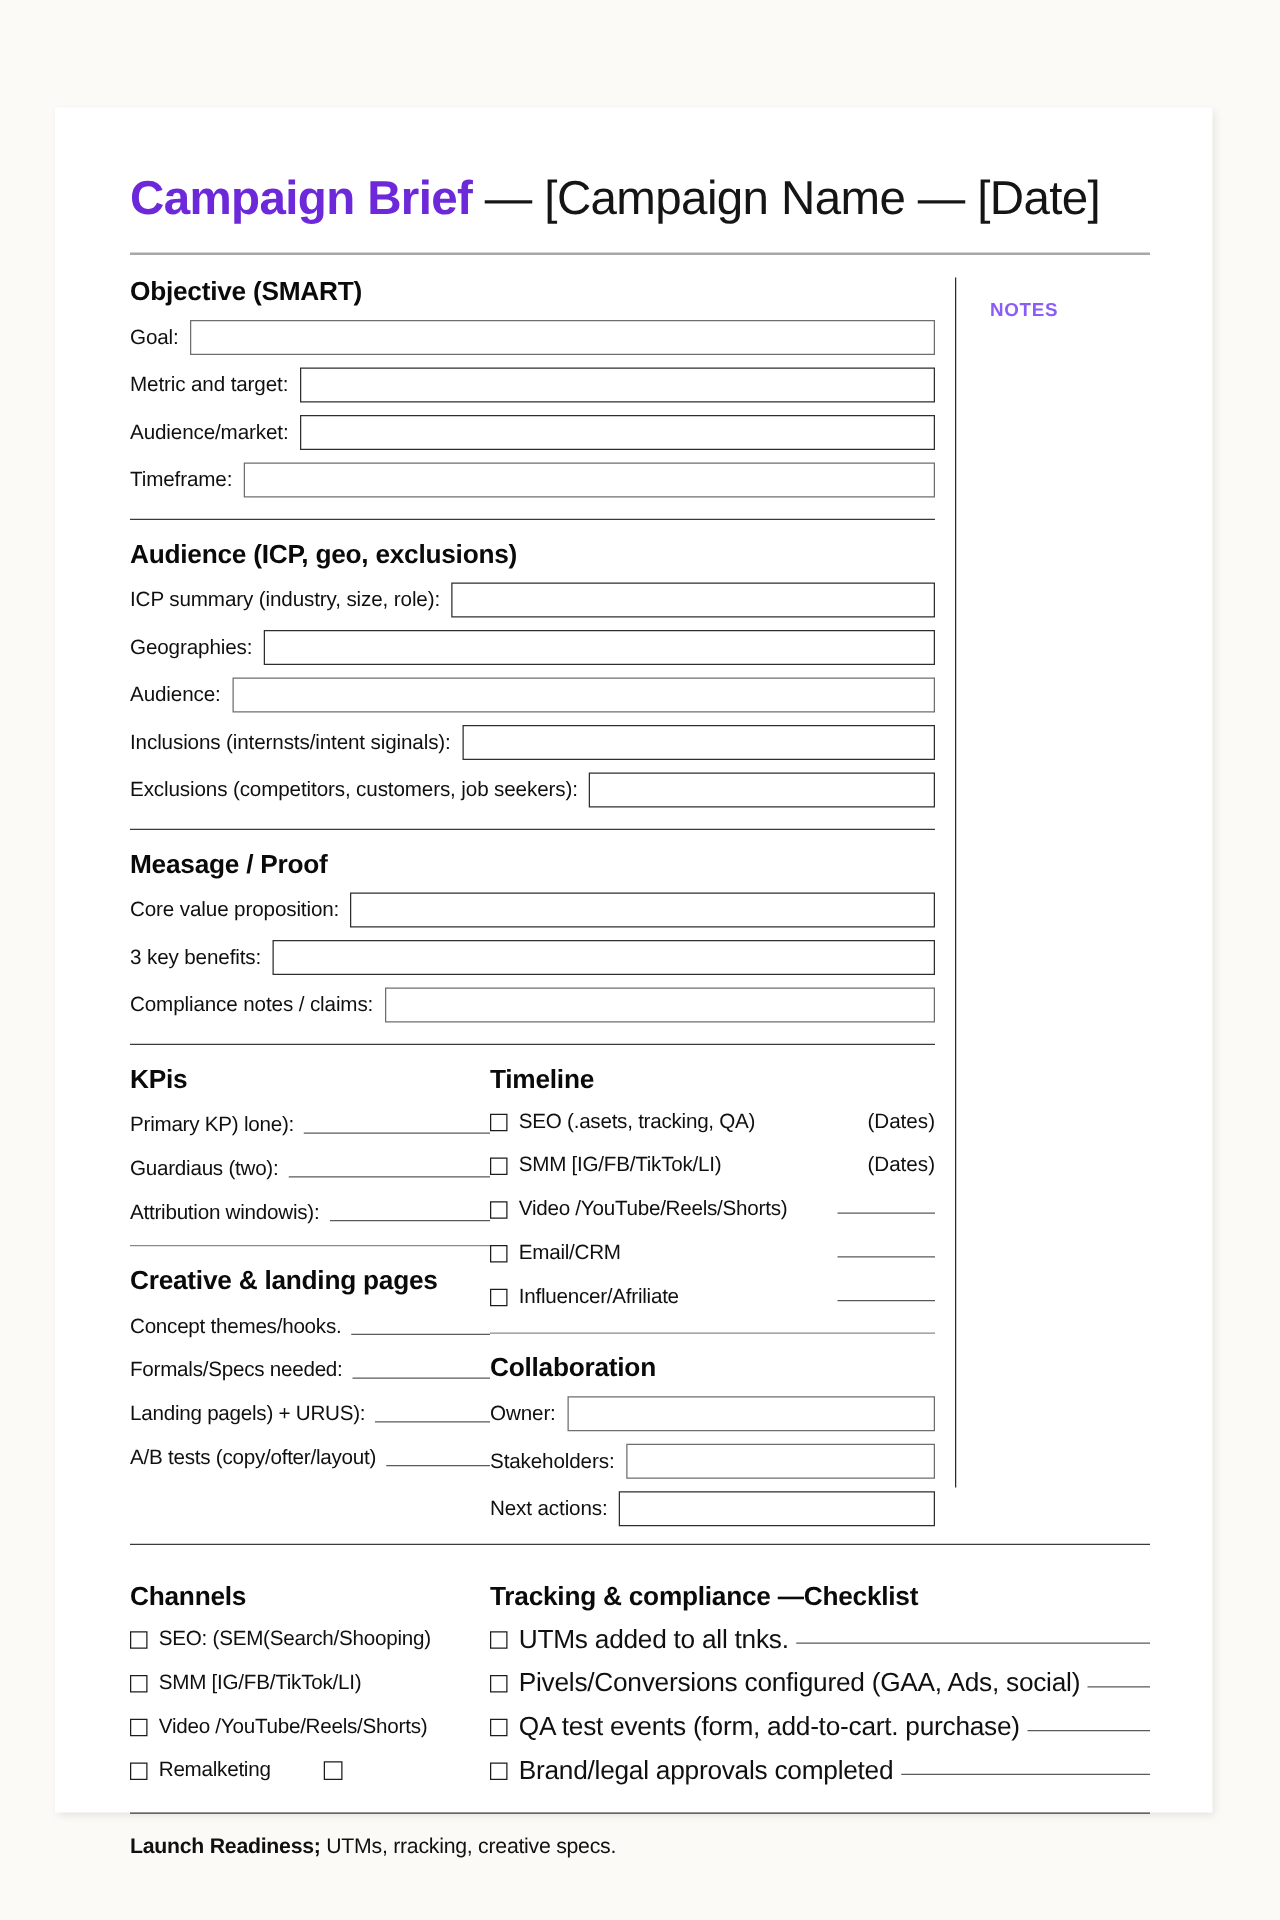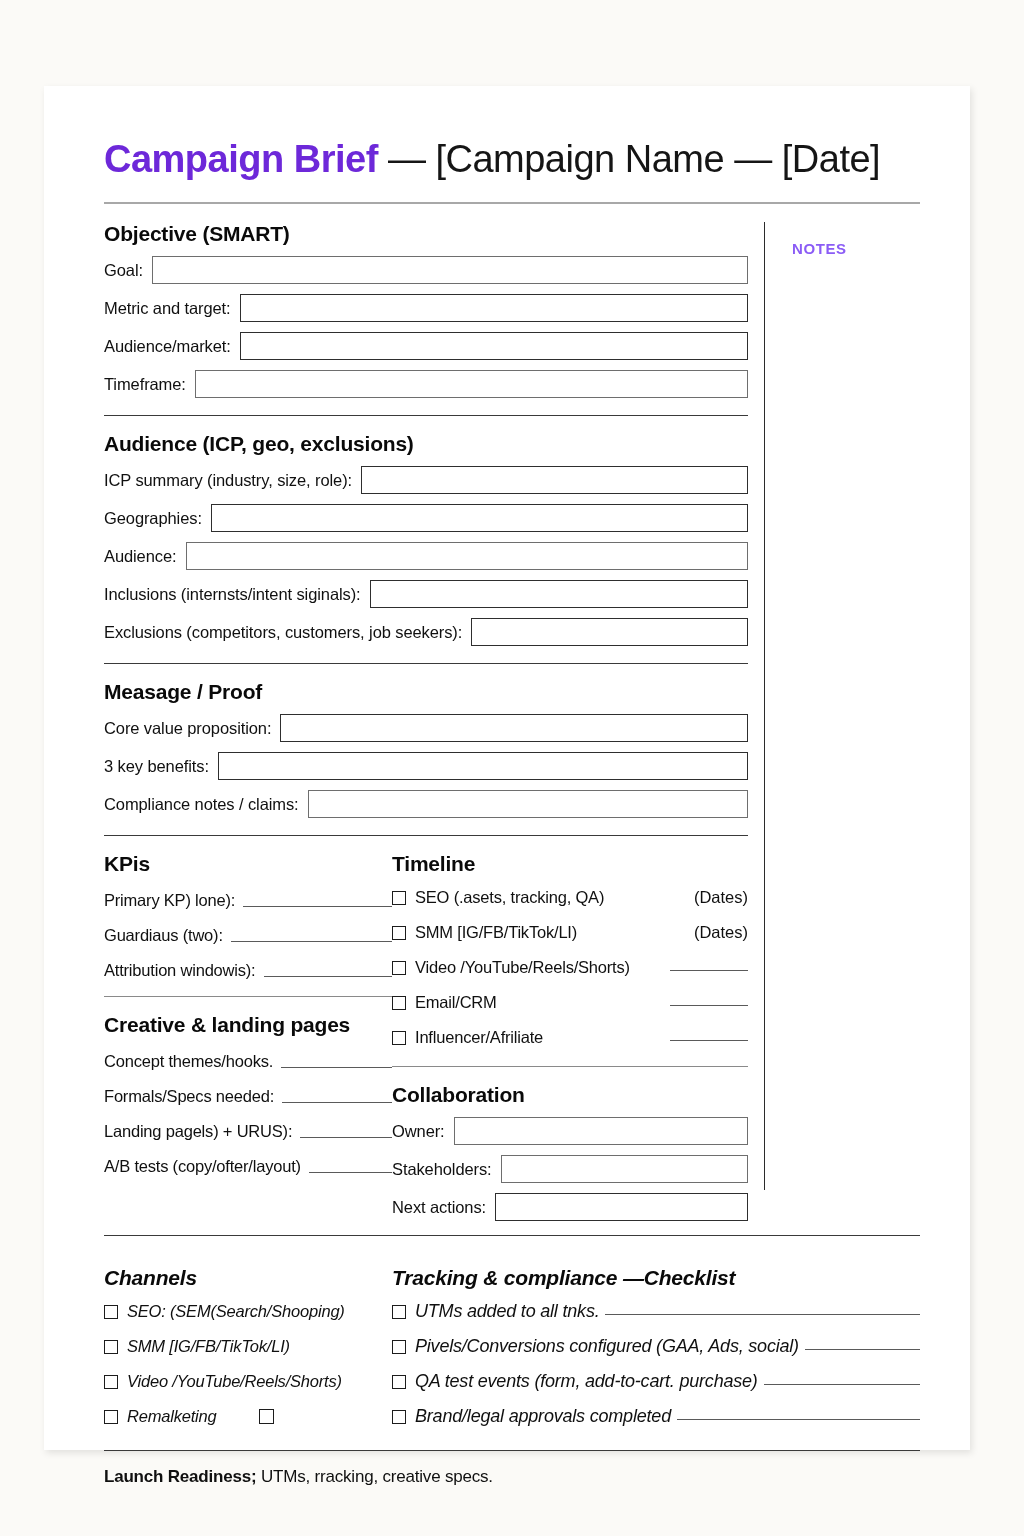--- a/index.html
+++ b/index.html
@@ -195,32 +195,31 @@
     margin-bottom: 9px;
     height: 29px;
   }
   .cfrow .flabel { font-size: 16.5px; }
 
   
   .bottom-cols {
     display: flex;
     width: 816px;
     margin-top: 14px;
-    font-style: italic;
   }
   .bcol-l { width: 288px; }
   .bcol-r { width: 528px; }
 
   .checkrow-wide {
     display: flex;
     align-items: center;
     margin-bottom: 11px;
     height: 24px;
   }
-  .checkrow-wide .ctext { font-size: 18px; color: #101010; white-space: nowrap; letter-spacing: -0.2px;}
+  .checkrow-wide .ctext { font-size: 21px; color: #101010; white-space: nowrap; letter-spacing: -0.2px;}
   .checkrow-wide .wline {
     flex: 1;
     border-bottom: 1.4px solid #5a5a5a;
     margin-left: 6px;
     margin-bottom: -6px;
   }
 
   hr.sep-wide {
     border: 0;
     border-top: 1.6px solid #3a3a3a;

